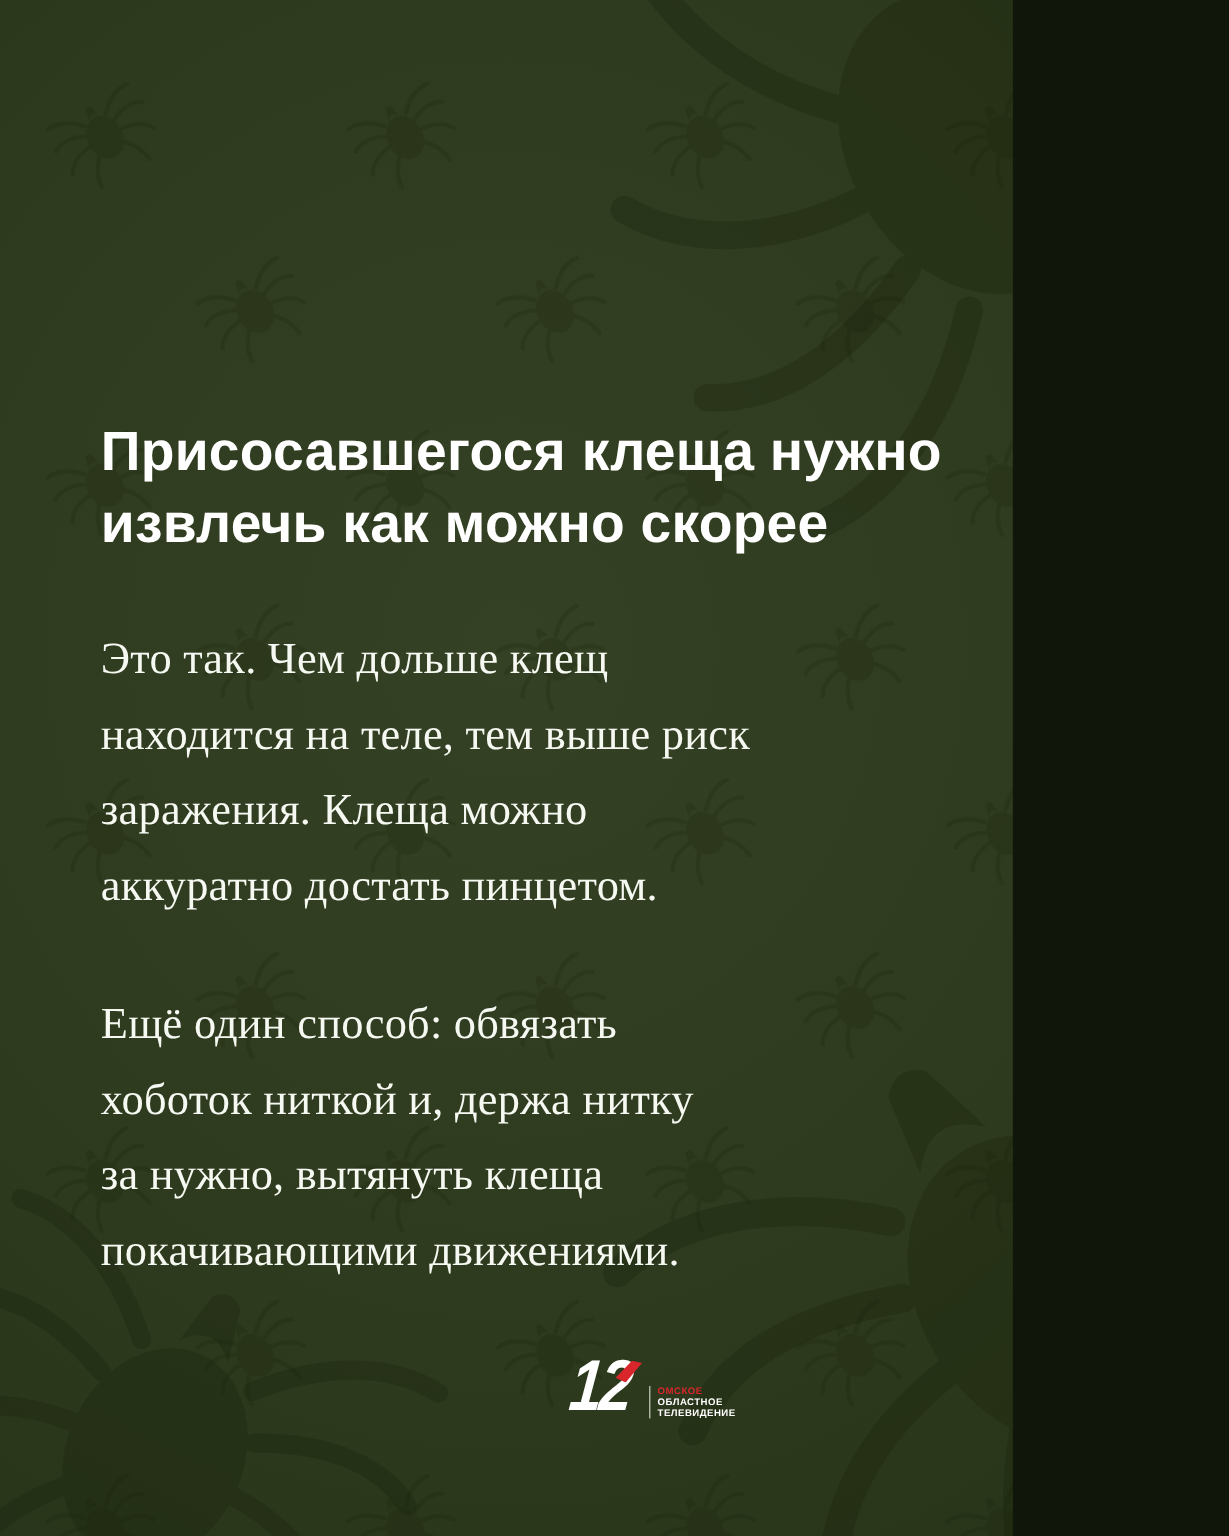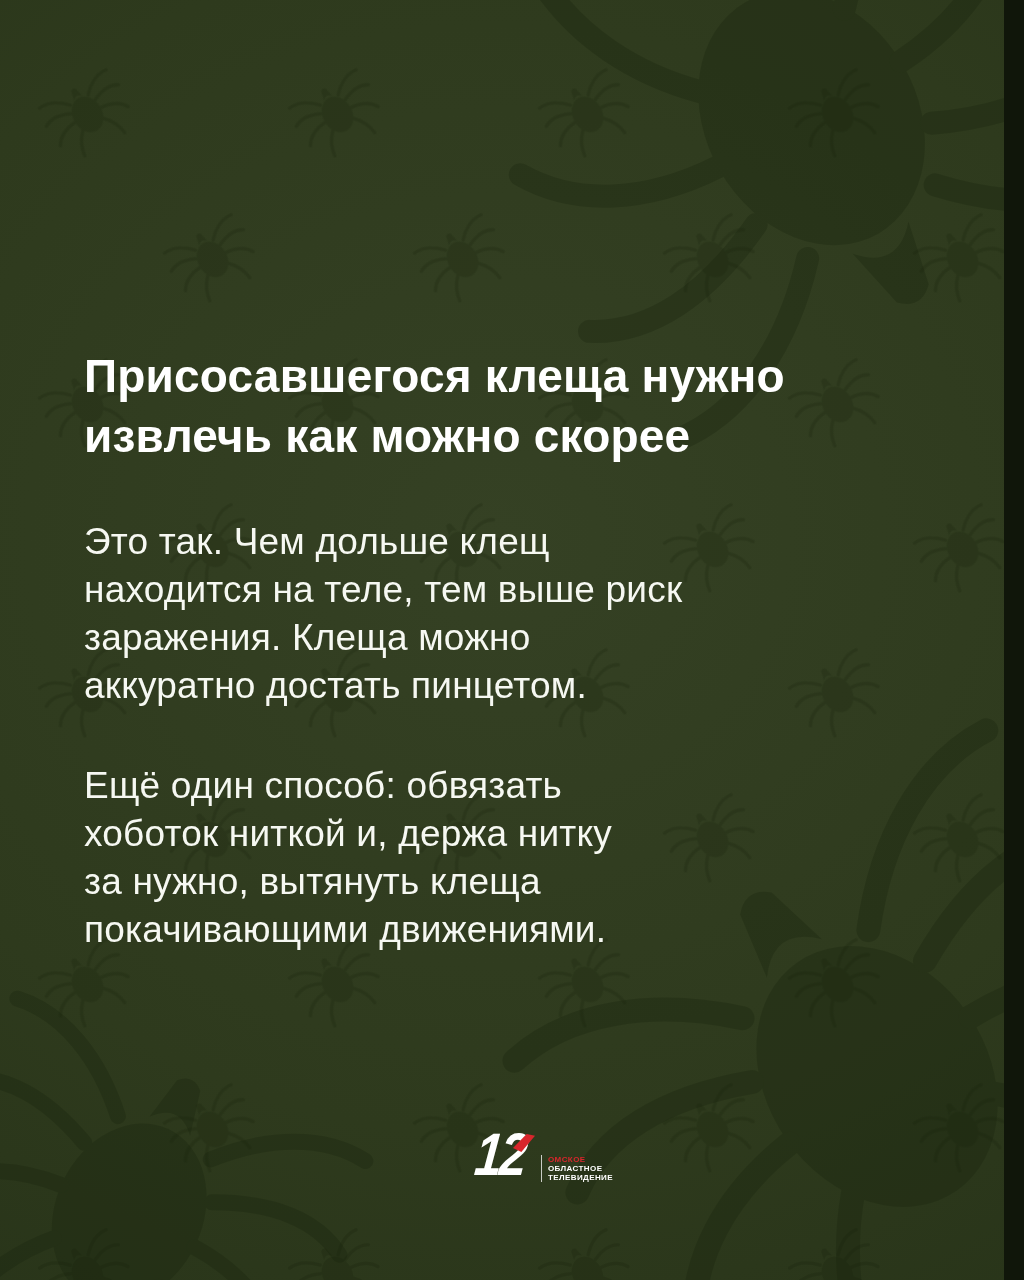--- a/index.html
+++ b/index.html
@@ -1,18 +1,18 @@
 <!DOCTYPE html>
 <html lang="ru"><head>
 <meta charset="utf-8">
 <style>
   html, body { margin: 0; padding: 0; background: #10160a; }
   .card {
     position: relative;
-    width: 1004px;
+    width: 844px;
     height: 1280px;
     overflow: hidden;
     font-family: "Liberation Sans", "DejaVu Sans", sans-serif;
     background: radial-gradient(120% 85% at 50% 42%, #354124 0%, #2e3a1d 55%, #253117 100%);
   }
   svg.bg-pattern {
     position: absolute;
     inset: 0;
     color: #18230d;
     pointer-events: none;
@@ -30,24 +30,25 @@
     line-height: 60px;
     font-weight: 700;
     letter-spacing: 0.2px;
     white-space: pre-line;
   }
   p.body-par {
     margin: 0;
     margin-top: 52px;
     color: #f6f8f2;
     font-size: 37px;
-    line-height: 48px;
+    line-height: 63px;
     font-weight: 400;
     letter-spacing: 0.2px;
     white-space: pre-line;
+    font-family: Liberation Serif, serif;
   }
   .logo {
     position: absolute;
     left: 476px;
     top: 1130px;
     height: 62px;
     display: flex;
     align-items: center;
   }
   .logo-digits-wrap {

